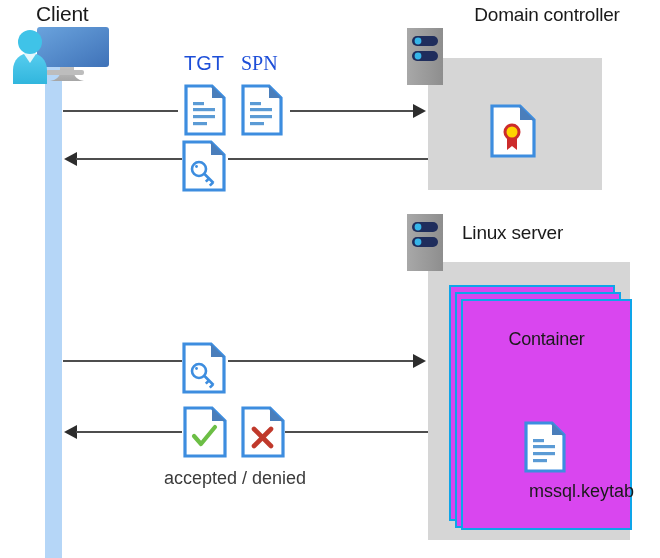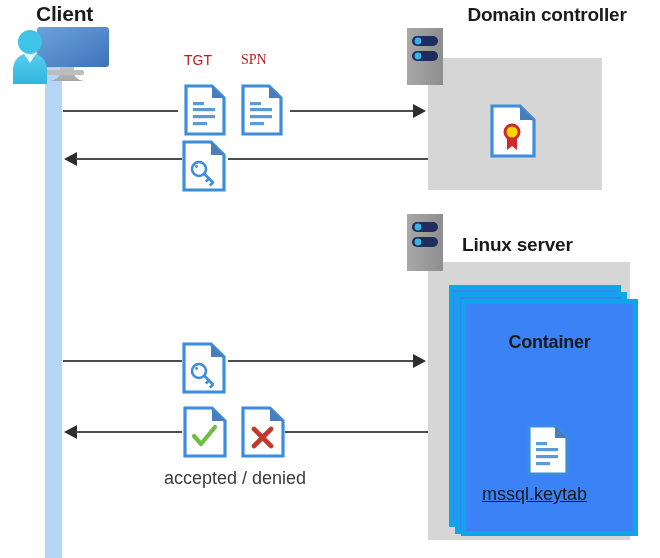--- a/index.html
+++ b/index.html
@@ -14,64 +14,62 @@
     position: relative;
     width: 660px;
     height: 558px;
     background: #ffffff;
     overflow: hidden;
   }
   .abs { position: absolute; }
 
   
   .title-bold {
-    font-weight: bold;
+    font-weight: normal;
     color: #1a1a1a;
     letter-spacing: -0.2px;
   }
   #client-title {
     left: 36px; top: 2px;
     font-size: 21px;
   }
   #dc-title {
     left: 462px; top: 2px;
     font-size: 19px;
     line-height: 25px;
     width: 170px;
     text-align: center;
   }
   #linux-title {
     left: 462px; top: 222px;
     font-size: 19px;
-    margin-top: 12px;
   }
   #container-title {
     left: 0px; top: 28px;
     width: 100%;
     text-align: center;
     font-size: 18px;
   }
   #accepted-denied {
     left: 90px; top: 468px;
     width: 290px;
     text-align: center;
     font-size: 18px;
     color: #3b3b3b;
   }
   #keytab-label {
-    left: 16px; top: 180px;
+    left: 4px; top: 180px;
     width: 100%;
-    text-align: left;
+    text-align: right;
     font-size: 18px;
     color: #1a1a1a;
-    text-decoration: underline;
   }
   .doc-tag {
-    font-size: 14px;
-    color: #b91c1c;
+    font-size: 20px;
+    color: #1d4ed8;
   }
   #tag-tgt { left: 184px; top: 52px; }
   #tag-spn { left: 241px; top: 52px; font-family: Liberation Serif, serif; }
 
   
   #lifeline {
     left: 45px; top: 66px;
     width: 17px; height: 492px;
     background: #b5d6f7;
   }
@@ -84,22 +82,22 @@
   #dc-box    { left: 428px; top: 58px;  width: 174px; height: 132px; }
   #linux-box { left: 428px; top: 262px; width: 202px; height: 278px; }
 
   
   .rack { width: 36px; height: 57px; }
   #dc-rack    { left: 407px; top: 28px; }
   #linux-rack { left: 407px; top: 214px; }
 
   
   .card {
-    background: #3b82f6;
-    border: 5px solid #0ea5e9;
+    background: #d946ef;
+    border: 2px solid #0ea5e9;
   }
   #card-back   { left: 449px; top: 285px; width: 162px; height: 232px; }
   #card-mid    { left: 455px; top: 292px; width: 162px; height: 232px; }
   #card-front  { left: 461px; top: 299px; width: 167px; height: 227px; }
 
   
   .line {
     height: 0;
     border-top: 2px solid #4d4d4d;
   }

